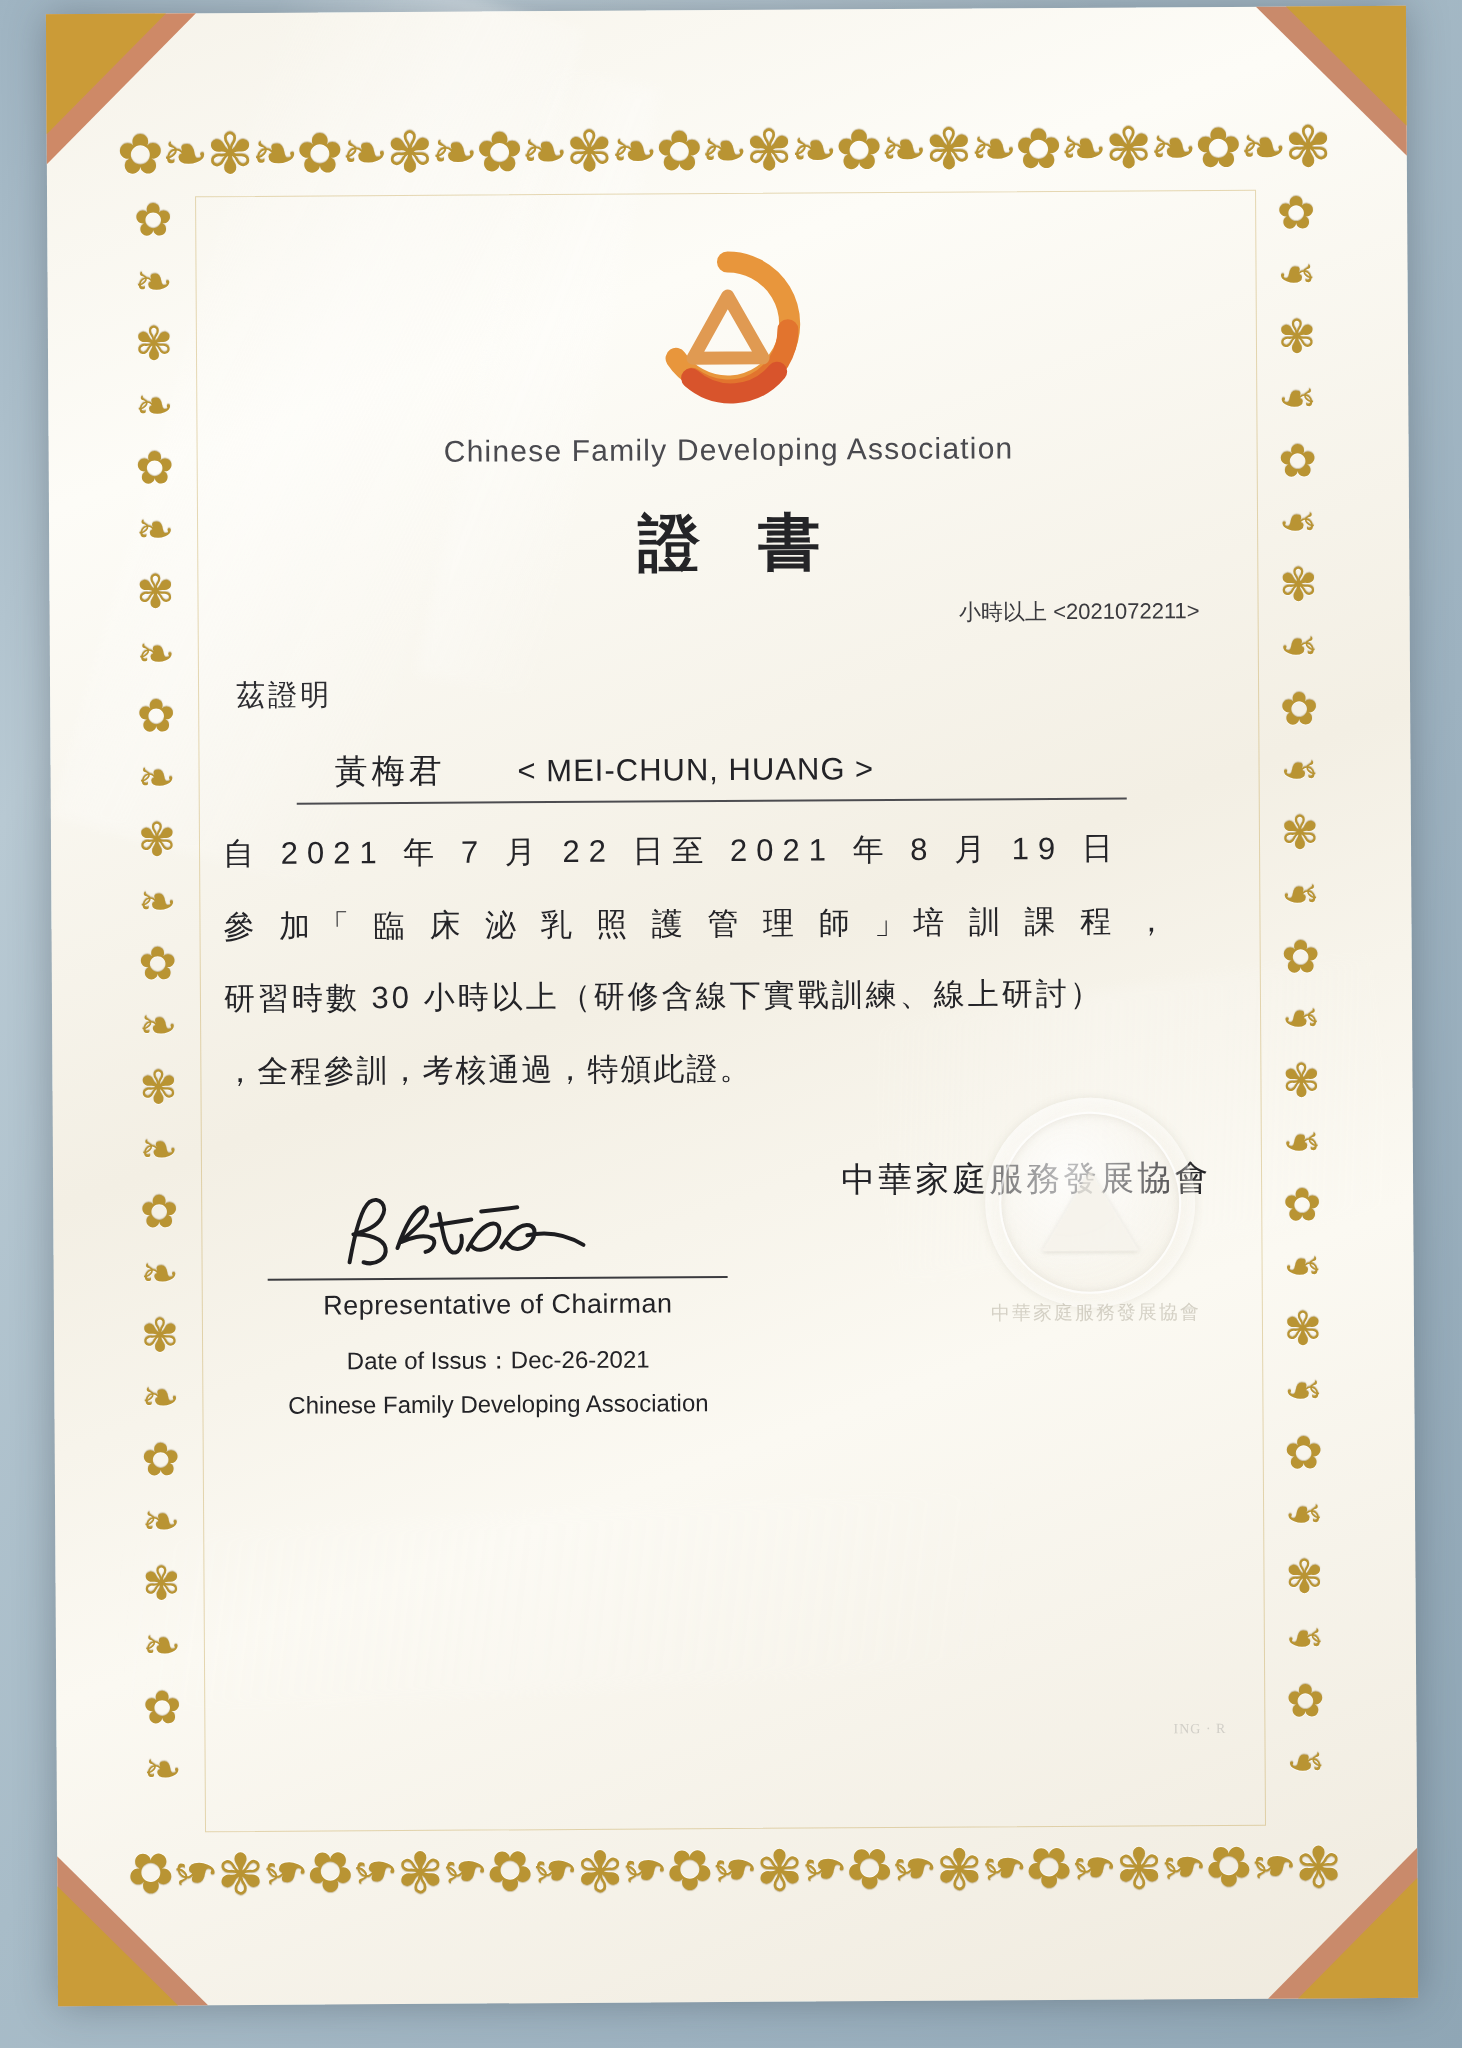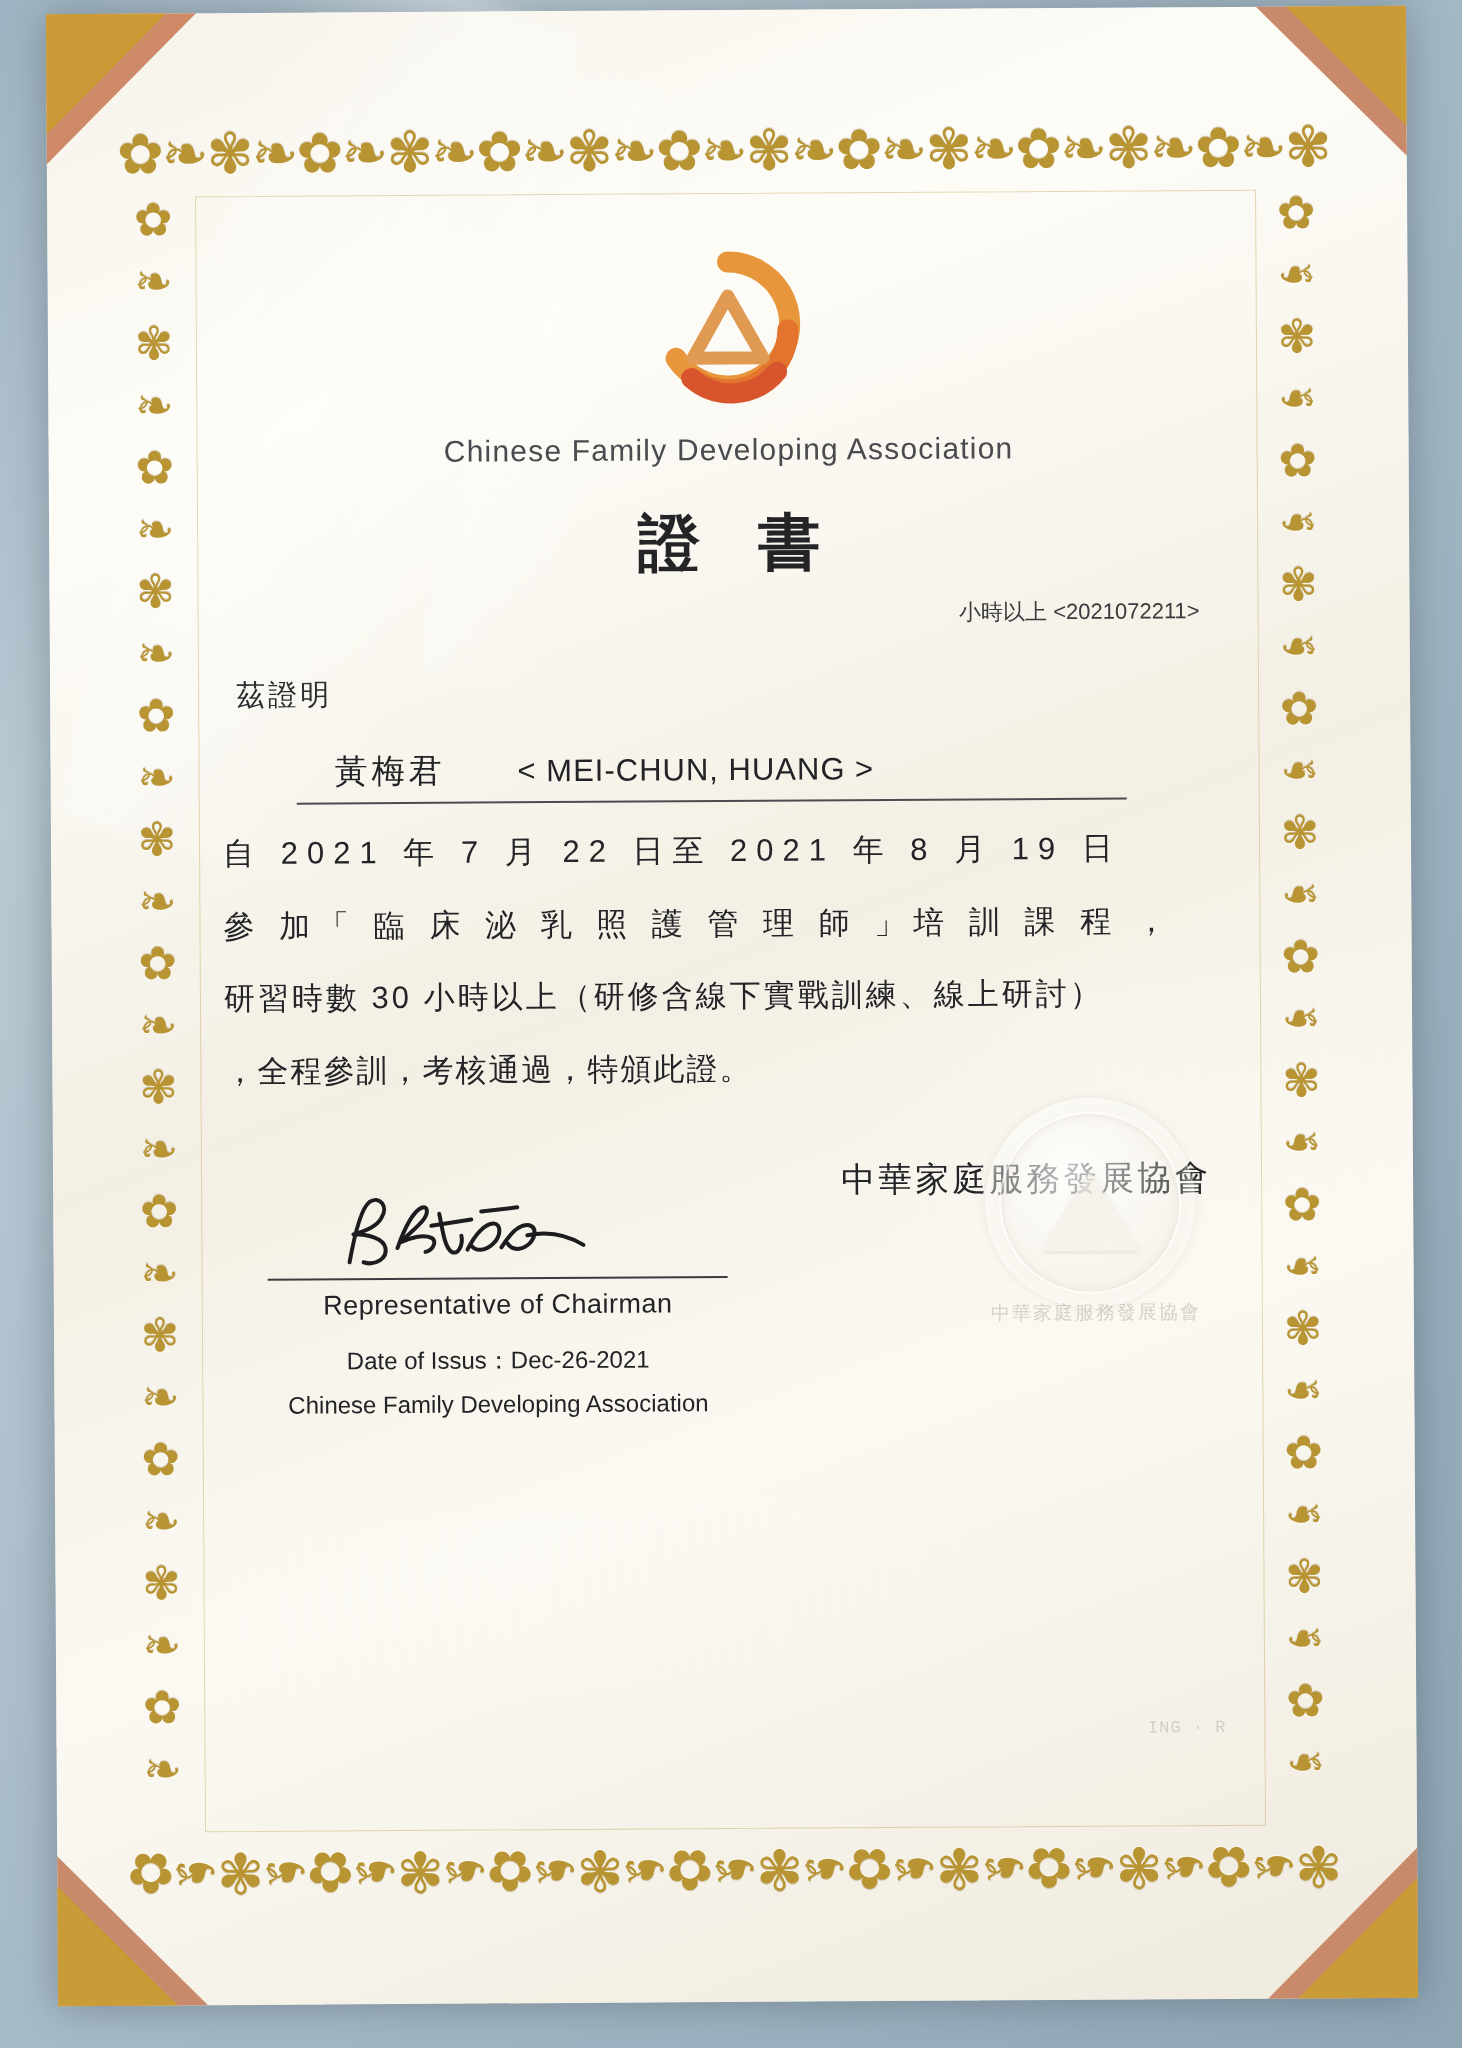--- a/index.html
+++ b/index.html
@@ -317,24 +317,24 @@
     width: 460px;
     font-size: 24px;
     color: #232327;
     font-family: "Liberation Sans", sans-serif;
   }
 
   #watermark-text {
     position: absolute;
     right: 40px;
     bottom: 120px;
-    font-size: 17px;
+    font-size: 14px;
     color: rgba(120,120,120,0.28);
     letter-spacing: 1px;
-    font-family: Liberation Mono, monospace;
+    font-family: Liberation Serif, serif;
   }
 </style>
 </head>
 <body>
 
 <div id="photo">
   <div id="mat"></div>
 
   <div id="paper">
 

